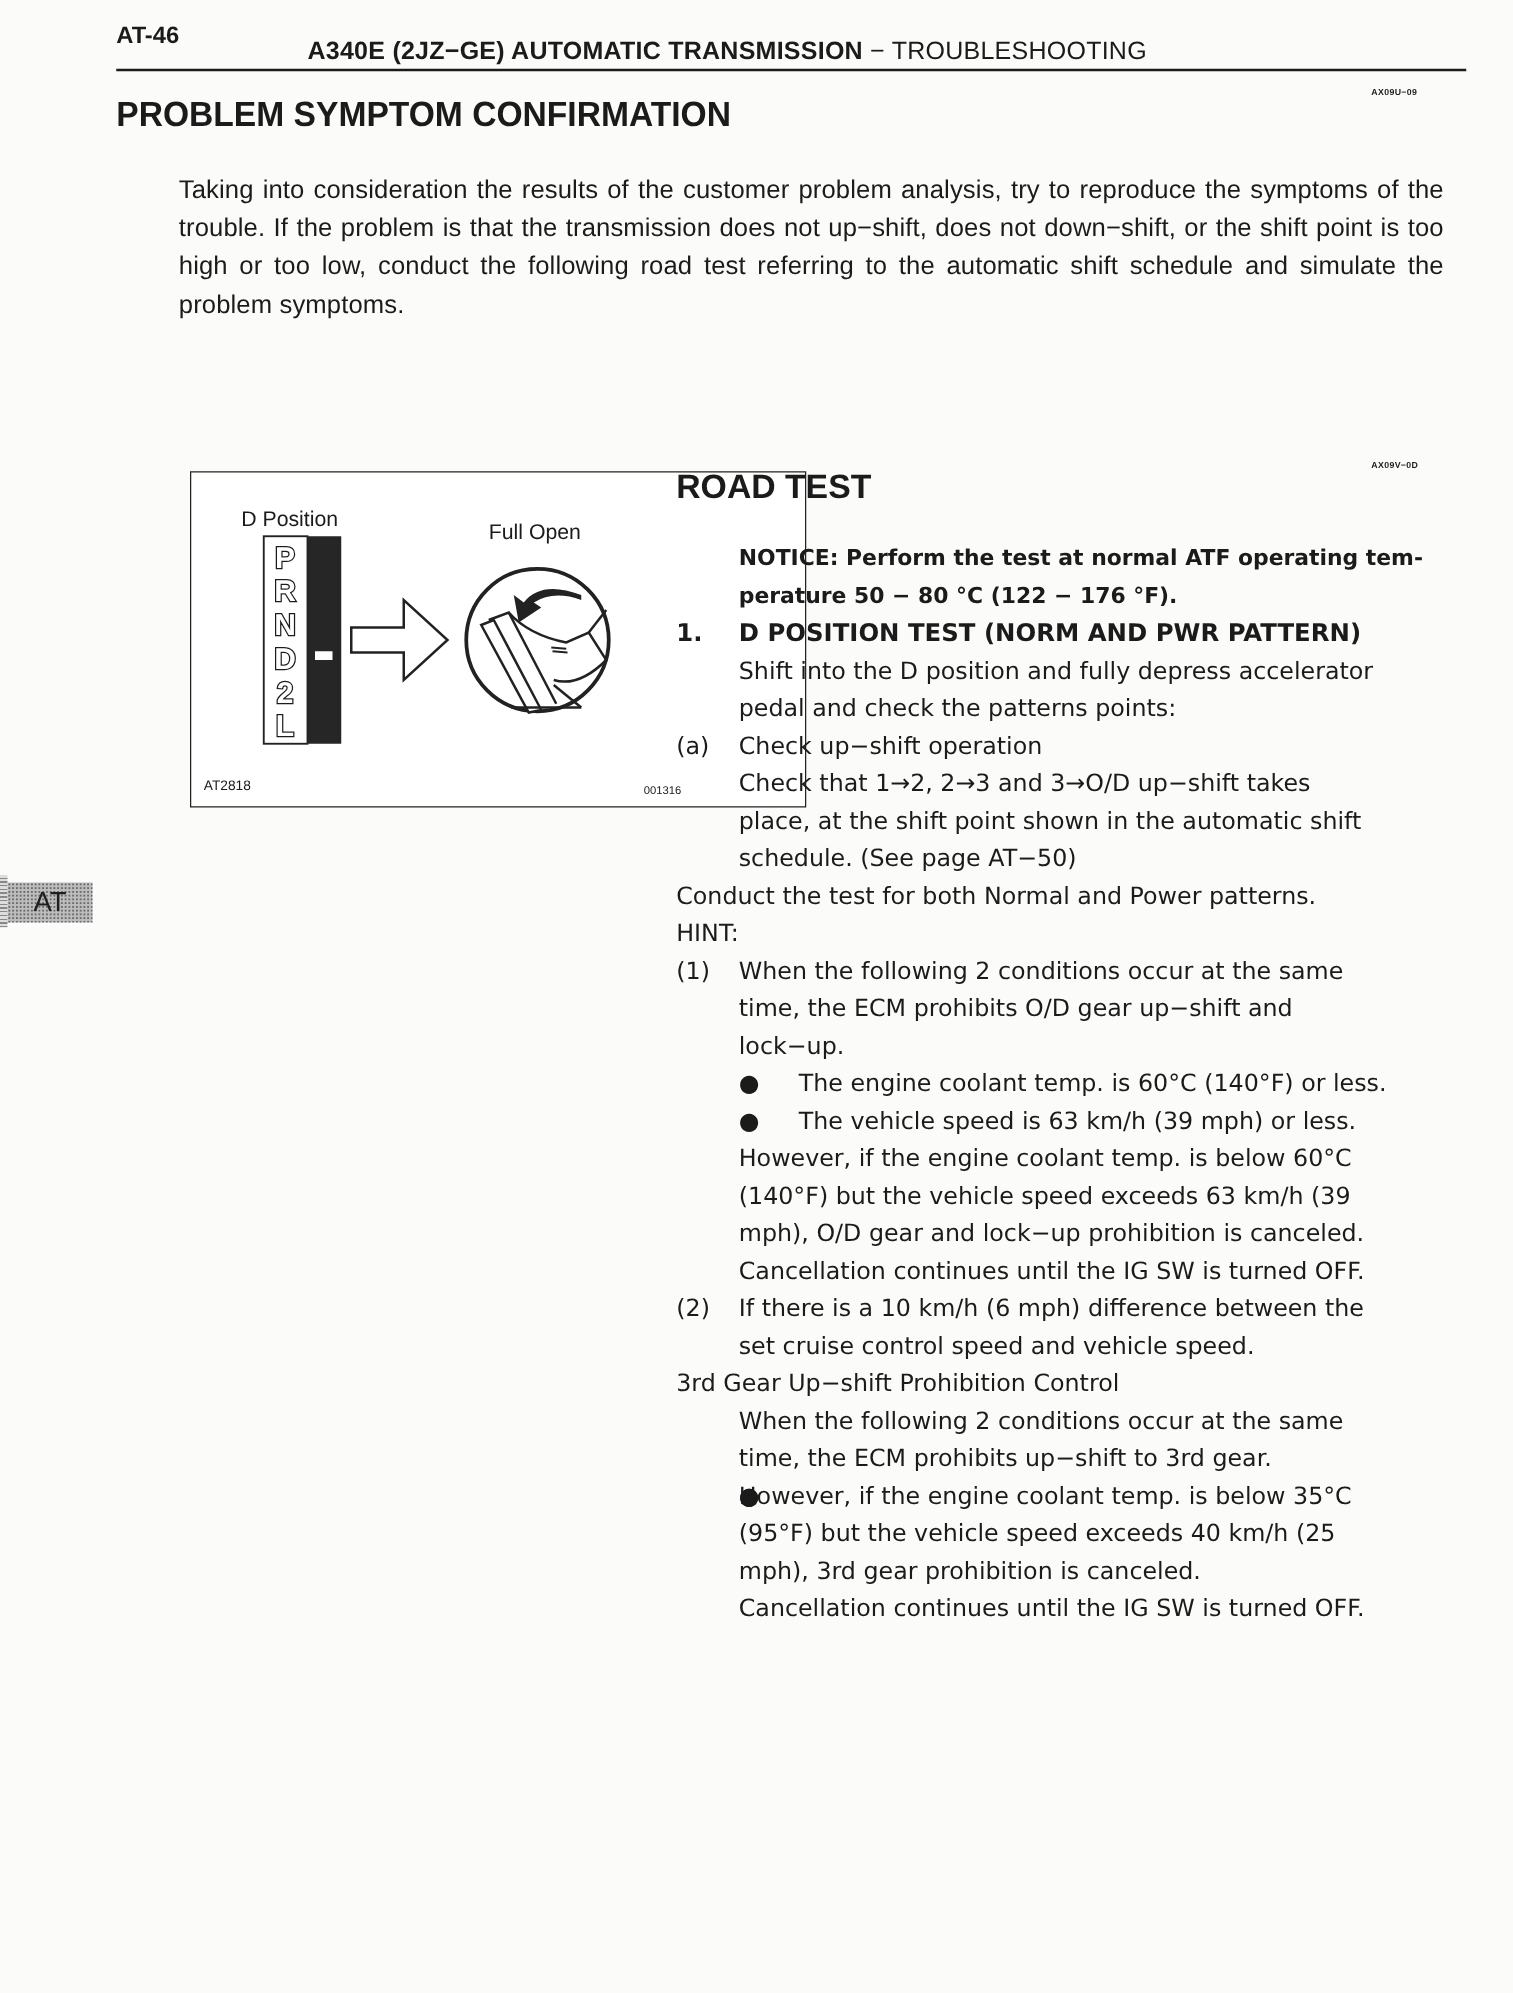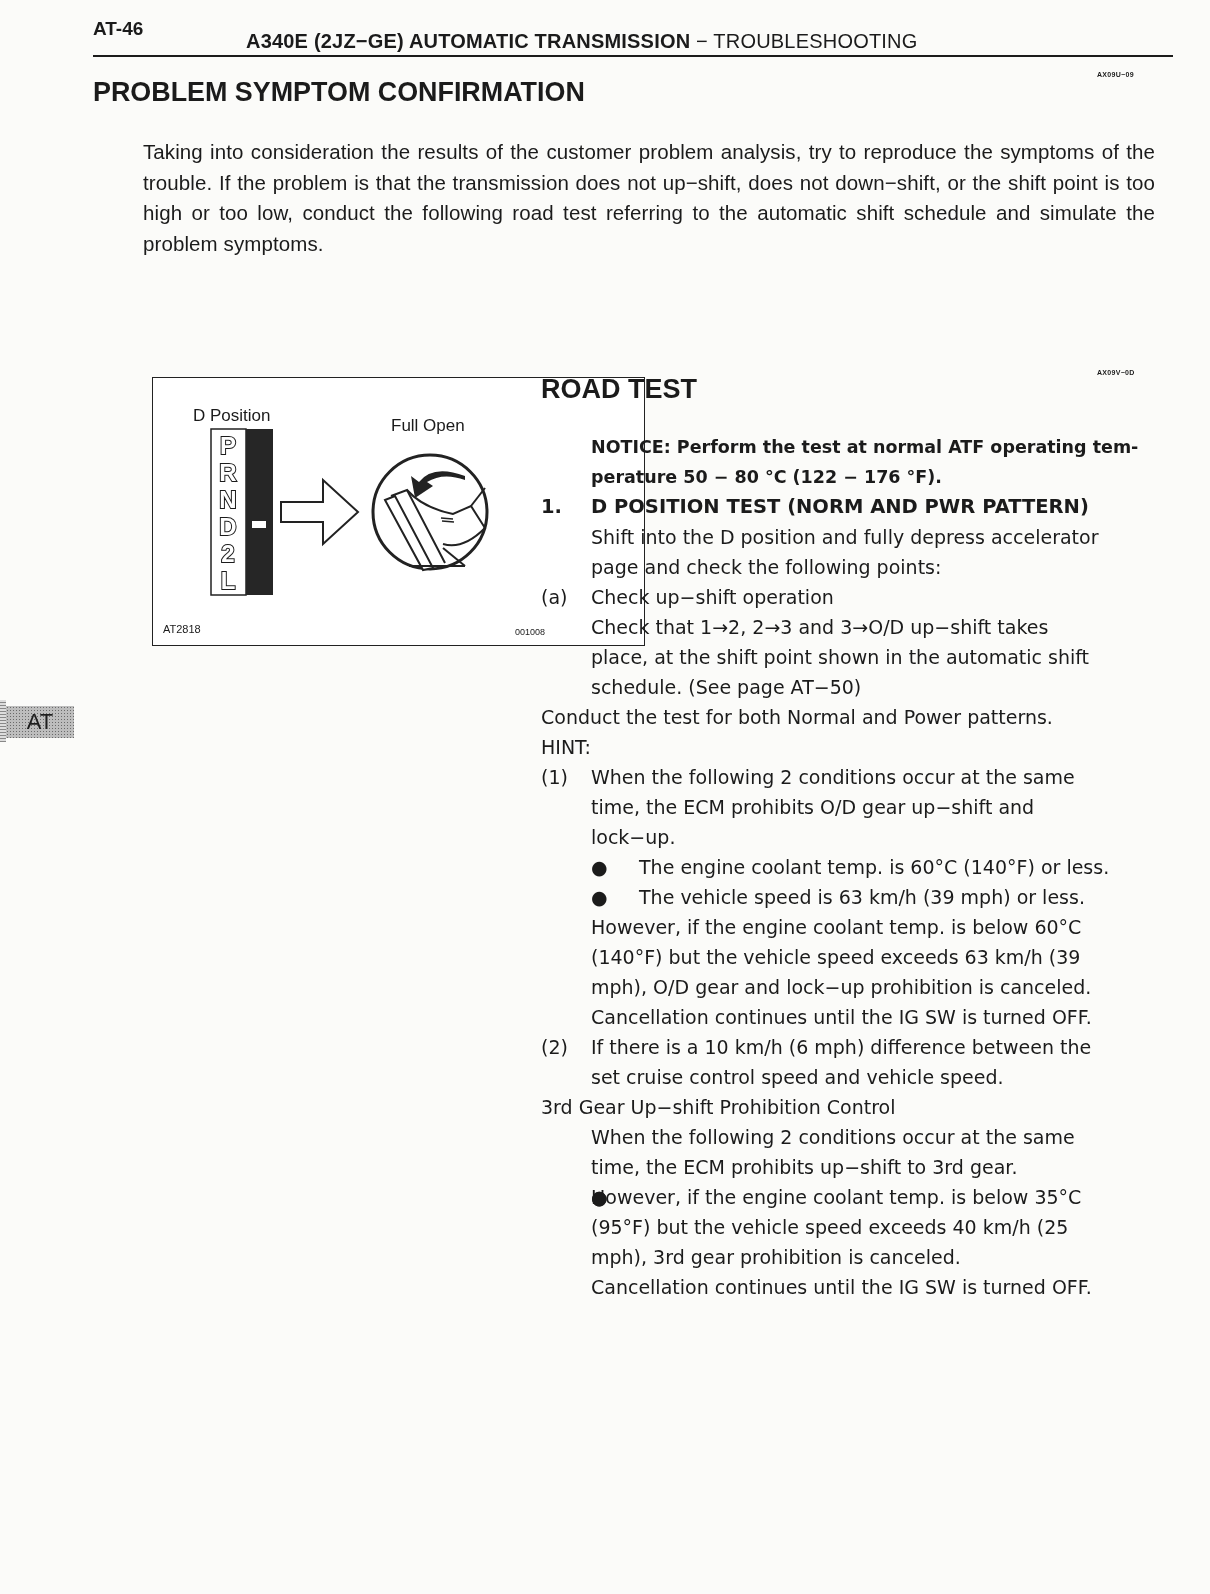--- a/index.html
+++ b/index.html
@@ -115,32 +115,32 @@
       <path d="M232 122 L242 118 L280 190 L270 192 Z" fill="#fff" stroke="#222" stroke-width="2"></path>
       <path d="M238 118 L254 112 L292 185" fill="none" stroke="#222" stroke-width="2"></path>
       <path d="M254 112 Q270 130 300 136 L318 128 L332 150 Q310 172 290 166" fill="none" stroke="#222" stroke-width="2"></path>
       <path d="M318 128 L332 110" fill="none" stroke="#222" stroke-width="2"></path>
       <path d="M288 140 L300 141 M289 143 L301 144" stroke="#222" stroke-width="1.5"></path>
       <path d="M290 170 L312 188" stroke="#222" stroke-width="2"></path>
       <path d="M256 188 L312 188" stroke="#222" stroke-width="2"></path>
     </g>
   </svg>
   <div class="fig-label fig-id">AT2818</div>
-  <div class="fig-label fig-num">001008</div>
+  <div class="fig-label fig-num">001316</div>
 </div>
 
 <div class="code" style="left:1097px; top:369px;">AX09V−0D</div>
 <div class="road-title">ROAD TEST</div>
 
 <div class="body-col">
   <div class="line ind1 notice">NOTICE: Perform the test at normal ATF operating tem-</div>
   <div class="line ind1 notice">perature 50 − 80 °C (122 − 176 °F).</div>
   <div class="line ind1 step-title"><span class="lab">1.</span><span>D POSITION TEST (NORM AND PWR PATTERN)</span></div>
   <div class="line ind1">Shift into the D position and fully depress accelerator</div>
-  <div class="line ind1">page and check the following points:</div>
+  <div class="line ind1">pedal and check the patterns points:</div>
   <div class="line ind1"><span class="lab">(a)</span><span>Check up−shift operation</span></div>
   <div class="line ind1">Check that 1→2, 2→3 and 3→O/D up−shift takes</div>
   <div class="line ind1">place, at the shift point shown in the automatic shift</div>
   <div class="line ind1">schedule. (See page AT−50)</div>
   <div class="line">Conduct the test for both Normal and Power patterns.</div>
   <div class="line">HINT:</div>
   <div class="line ind1"><span class="lab">(1)</span><span>When the following 2 conditions occur at the same</span></div>
   <div class="line ind1">time, the ECM prohibits O/D gear up−shift and</div>
   <div class="line ind1">lock−up.</div>
   <div class="line ind2"><span class="bullet">●</span><span>The engine coolant temp. is 60°C (140°F) or less.</span></div>

